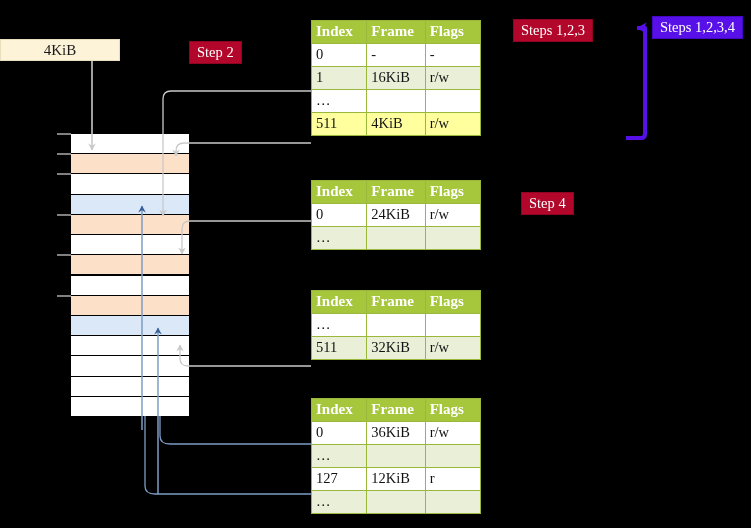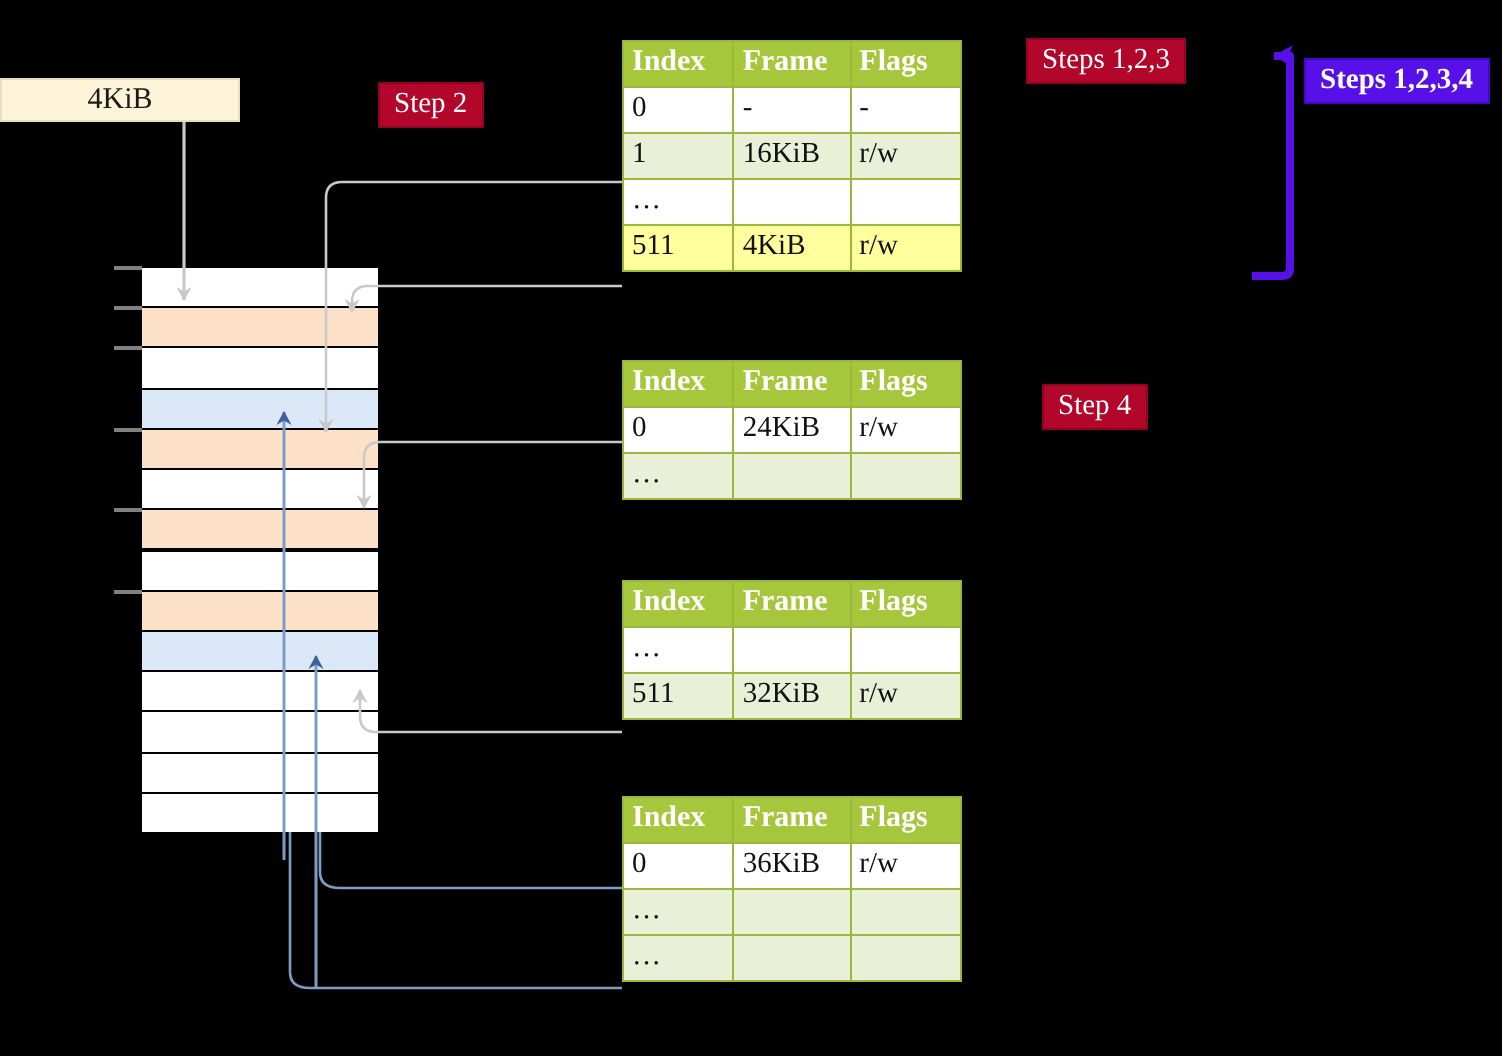--- a/index.html
+++ b/index.html
@@ -12,21 +12,21 @@
     background:#fdf3d8;border:1px solid #e8dfbe;box-sizing:border-box;
     color:#1a1a1a;font-size:15px;text-align:center;line-height:21px;}
 
   
   .badge{position:absolute;padding:2px 7px 3px 7px;font-size:14.5px;color:#fff;
     line-height:16px;white-space:nowrap;}
   .badge-red{background:#b2062a;border:1px solid #8e0422;text-align:right;}
   .badge-blue{background:#5711e8;border:1px solid #4408c4;}
   #badge-step0{left:189px;top:41px;}
   #badge-steps123{left:513px;top:19px;}
-  #badge-steps1234{left:652px;top:29px;font-weight:bold;}
+  #badge-steps1234{left:652px;top:16px;}
   #badge-step4{left:521px;top:158px;margin-top:34px;}
 
   
   .grid{position:absolute;left:70px;top:133px;width:120px;height:283px;
     border:1px solid #000;box-sizing:border-box;}
   .grow{position:absolute;left:0;width:118px;border-bottom:1px solid #000;
     box-sizing:border-box;}
   .c-white{background:#ffffff;}
   .c-orange{background:#fde0c8;}
   .c-blue{background:#dae8f8;}
@@ -180,20 +180,25 @@
         <tr class="r-white">
           <td class="c0">0</td>
           <td class="c1">36KiB</td>
           <td class="c2">r/w</td>
         </tr>
         <tr class="r-tint">
           <td class="c0">…</td>
           <td class="c1"></td>
           <td class="c2"></td>
         </tr>
+        <tr class="r-white">
+          <td class="c0">127</td>
+          <td class="c1">12KiB</td>
+          <td class="c2">r</td>
+        </tr>
         <tr class="r-tint">
           <td class="c0">…</td>
           <td class="c1"></td>
           <td class="c2"></td>
         </tr>
       </tbody>
     </table>
 
   <svg class="ovl" viewBox="0 0 751 528" xmlns="http://www.w3.org/2000/svg">
     <defs>

